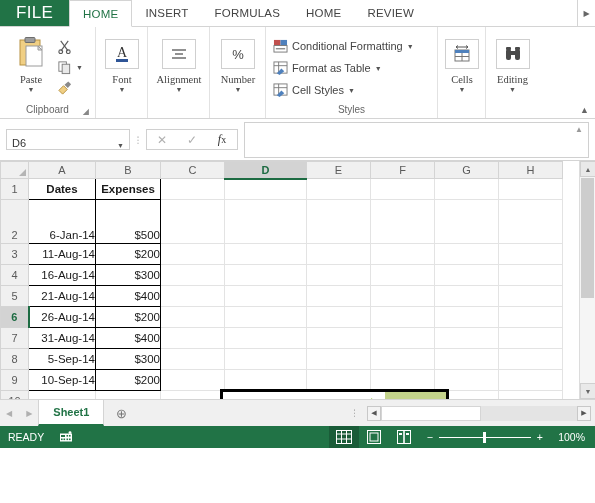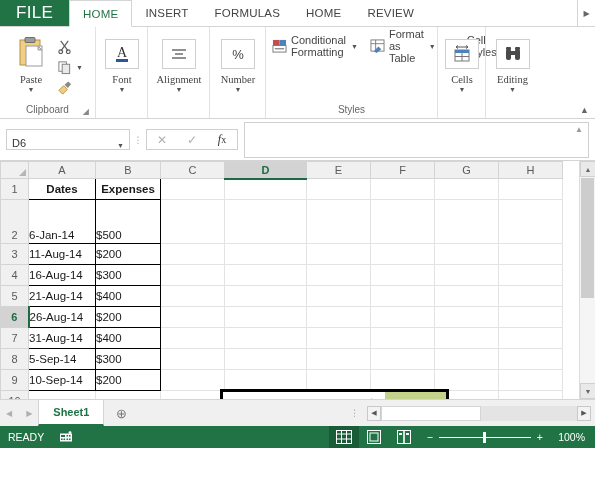--- a/index.html
+++ b/index.html
@@ -128,21 +128,21 @@
   .colhead, .rowhead {
     background:#f0f0f0; color:#5a5a5a; font-size:11px; text-align:center;
     border:1px solid #d4d4d4; font-weight:normal;
   }
   .colhead { height:17px; }
   .rowhead { width:28px; }
   .colhead.sel { background:#d3d3d3; color:#1d6b42; font-weight:bold; border-bottom:2px solid #1d6b42; }
   .rowhead.sel { background:#d3d3d3; color:#1d6b42; font-weight:bold; border-right:2px solid #1d6b42; }
   td.cell { border:1px solid #e3e3e3; height:21px; padding:0 3px; font-size:11px; background:#fff; }
   td.databox { border:1px solid #000; font-weight:bold; text-align:center; font-size:11.5px; color:#1a1a1a; }
-  td.datacell { border:1px solid #000; font-size:11.5px; color:#1a1a1a; }
+  td.datacell { border:1px solid #000; text-align:right; font-size:11.5px; color:#1a1a1a; }
   .corner-box { width:28px; height:17px; background:#f0f0f0; border:1px solid #d4d4d4; position:relative; }
   .corner-tri { position:absolute; right:2px; bottom:2px; width:0; height:0;
                 border-left:7px solid transparent; border-bottom:7px solid #b5b5b5; }
 
   
   .ov { position:absolute; }
   .blackbox {
     border:3px solid #000; background:#fff; display:flex; align-items:stretch;
   }
   .bb-label {
@@ -314,21 +314,21 @@
             </svg>
         </div>
         <span class="lbl">Number</span>
         <span class="caret">▼</span>
       </div>
     </div>
     <div class="rgroup-label">&nbsp;</div>
   </div>
 
   <div class="rgroup" style="width:172px">
-    <div class="rgroup-body" style="flex-direction:row;gap:12px;padding-top:5px;">
+    <div class="rgroup-body" style="flex-direction:column;gap:2px;padding-top:5px;">
       <div class="minirow">
         <span class="mi">
           <svg width="15" height="14" viewBox="0 0 16 15">
               <rect x="1" y="1" width="7" height="6" fill="#c0504d"></rect>
               <rect x="8" y="1" width="7" height="6" fill="#4f81bd"></rect>
               <rect x="1" y="7" width="14" height="7" fill="#fff" stroke="#777"></rect>
               <line x1="3" y1="10.5" x2="13" y2="10.5" stroke="#555"></line>
             </svg>
         </span>
         <span>Conditional Formatting</span>

